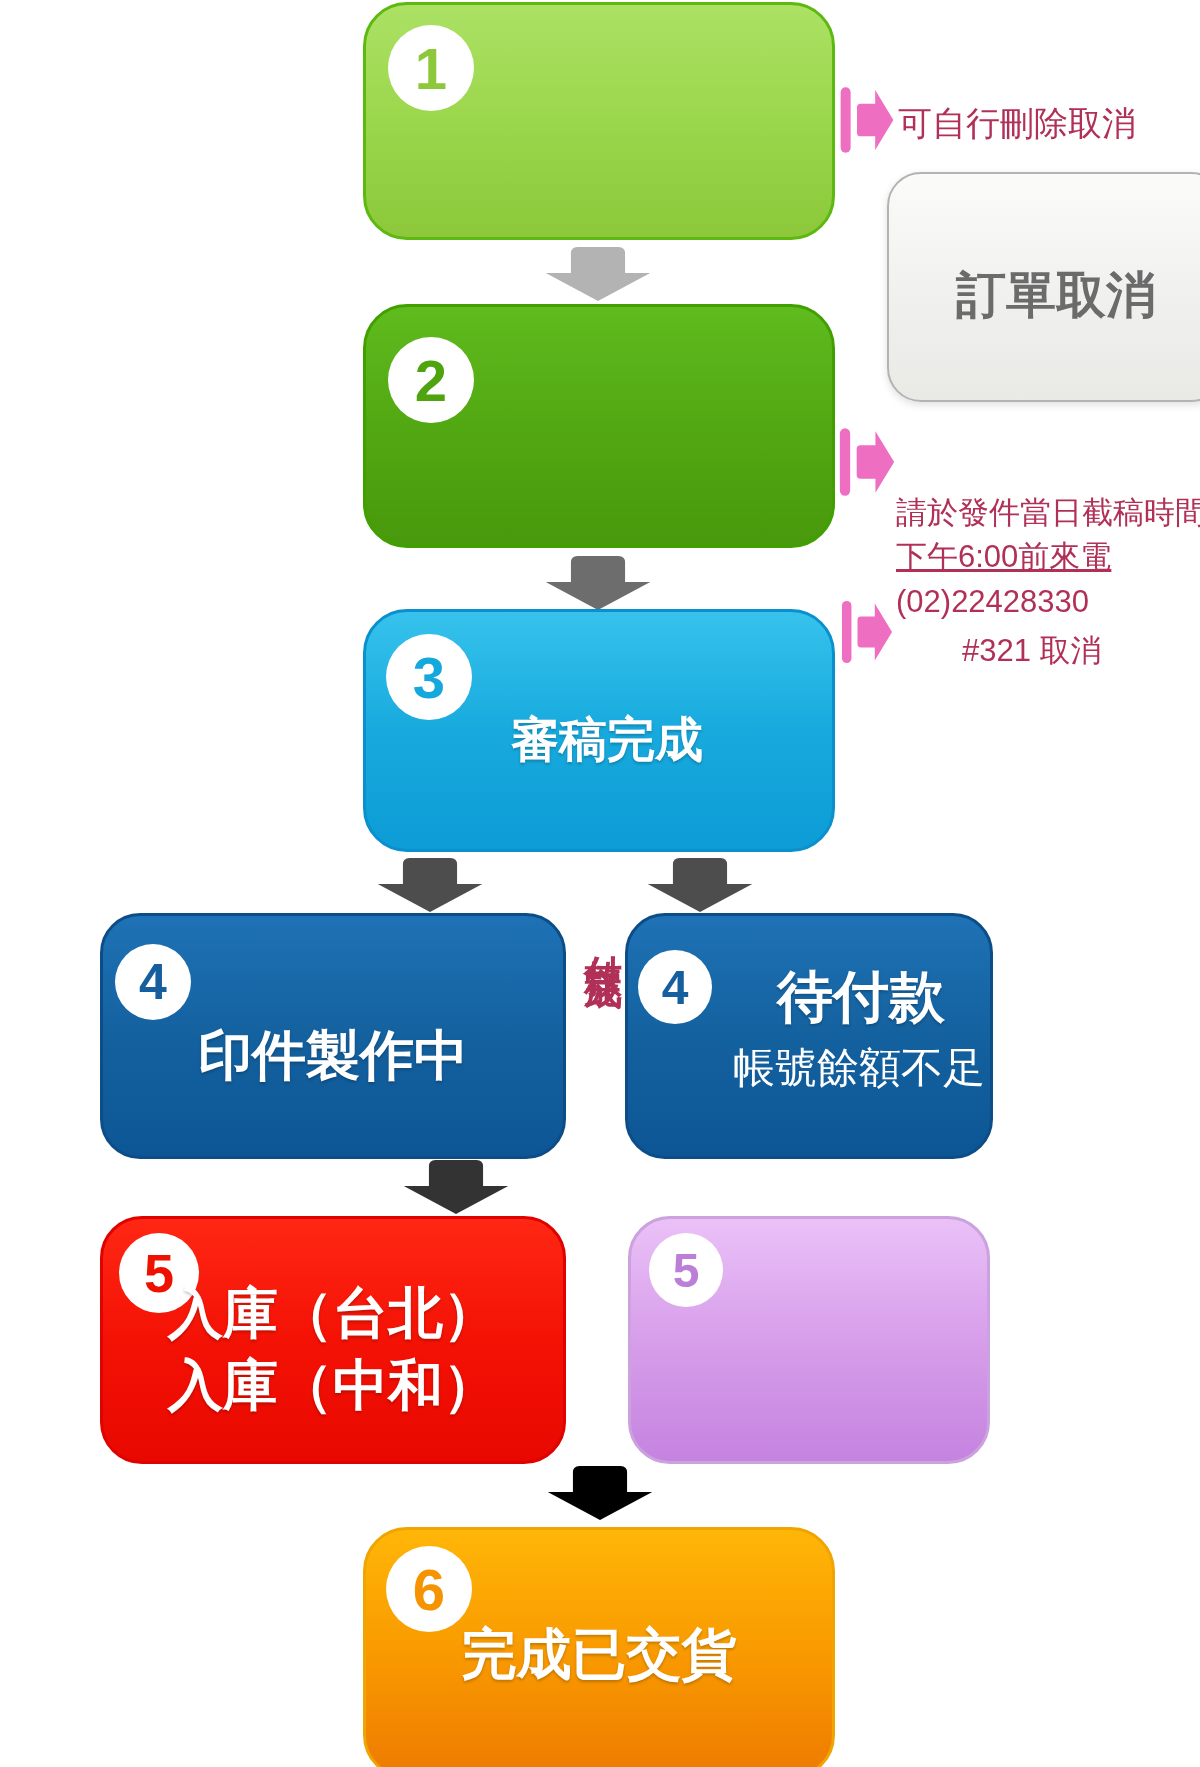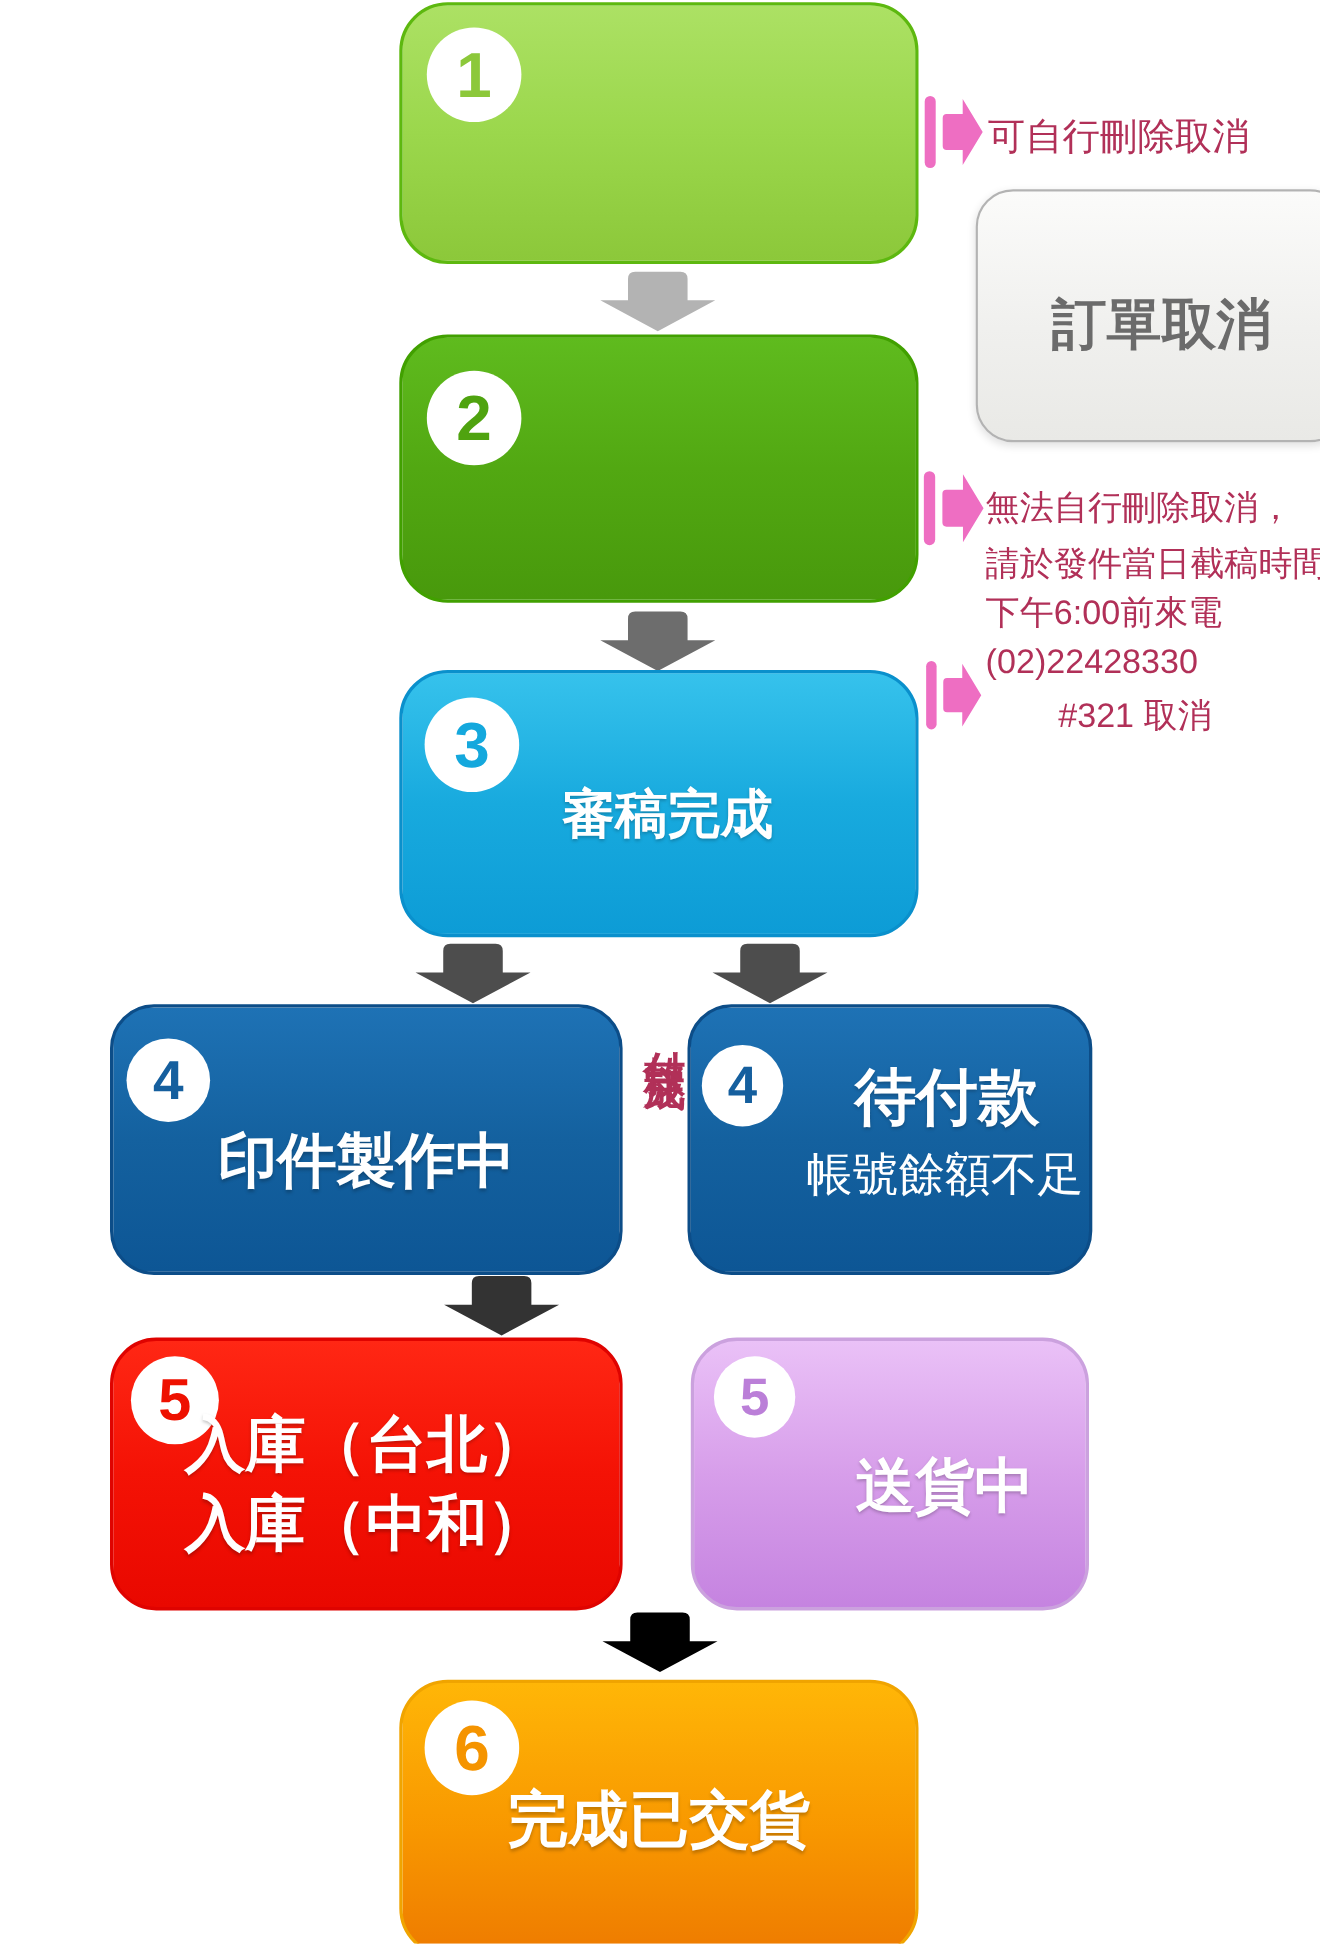--- a/index.html
+++ b/index.html
@@ -79,21 +79,21 @@
   
   #parrow-a { left:838px; top:80px; }
   #parrow-b { left:838px; top:418px; }
   #parrow-c { left:838px; top:594px; }
 
   
   #note-cancellable { left:898px; top:101px; font-size:34px; }
   .note-line { position:absolute; left:896px; font-size:31px; color:#b13058; white-space:nowrap; }
   #nline-0 { top:441px; }
   #nline-1 { top:492px; }
-  #nline-2 { top:536px; }
+  #nline-2 { top:536px;text-decoration:underline; }
   #nline-3 { top:584px; }
   #nline-4 { top:630px; left:962px; }
   #note-payment-done {
     left:577px; top:926px; font-size:38px; font-weight:bold;
     writing-mode:vertical-rl; text-orientation:upright; letter-spacing:5px;
   }
 </style>
 </head>
 <body>
 
@@ -132,21 +132,20 @@
   </div>
 
   <div class="arrow" id="parrow-b">
     <svg width="58" height="88" viewBox="0 0 62 88">
         <g fill="#ee6ec2">
       <rect x="2" y="8" width="11" height="72" rx="5.5"></rect>
       <path d="M24,26 h16 v-15 L60,44 L40,77 v-15 h-16 a4,4 0 0 1 -4,-4 v-28 a4,4 0 0 1 4,-4 z"></path>
     </g>
       </svg>
   </div>
-  <div class="note-line" id="nline-0">無法自行刪除取消，</div>
   <div class="note-line" id="nline-1">請於發件當日截稿時間</div>
   <div class="note-line" id="nline-2">下午6:00前來電</div>
   <div class="note-line" id="nline-3">(02)22428330</div>
   <div class="note-line" id="nline-4">#321 取消</div>
 
   <div class="arrow" id="arrow-2">
     <svg width="112" height="58" viewBox="0 0 120 62">
         <path fill="#6d6d6d" d="M38,2 L82,2 Q89,2 89,9 L89,30 L116,30 L60,60 L4,30 L31,30 L31,9 Q31,2 38,2 Z"></path>
       </svg>
   </div>
@@ -206,21 +205,20 @@
       <span>5</span>
     </div>
     <div class="title line2">入庫（中和）</div>
     <div class="title line1">入庫（台北）</div>
   </div>
 
   <div class="box" id="box-delivering">
     <div class="badge">
       <span>5</span>
     </div>
-    <div class="title">送貨中</div>
   </div>
 
   <div class="arrow" id="arrow-5">
     <svg width="112" height="58" viewBox="0 0 120 62">
         <path fill="#000000" d="M38,2 L82,2 Q89,2 89,9 L89,30 L116,30 L60,60 L4,30 L31,30 L31,9 Q31,2 38,2 Z"></path>
       </svg>
   </div>
 
   <div class="box" id="box-delivered">
     <div class="badge">

